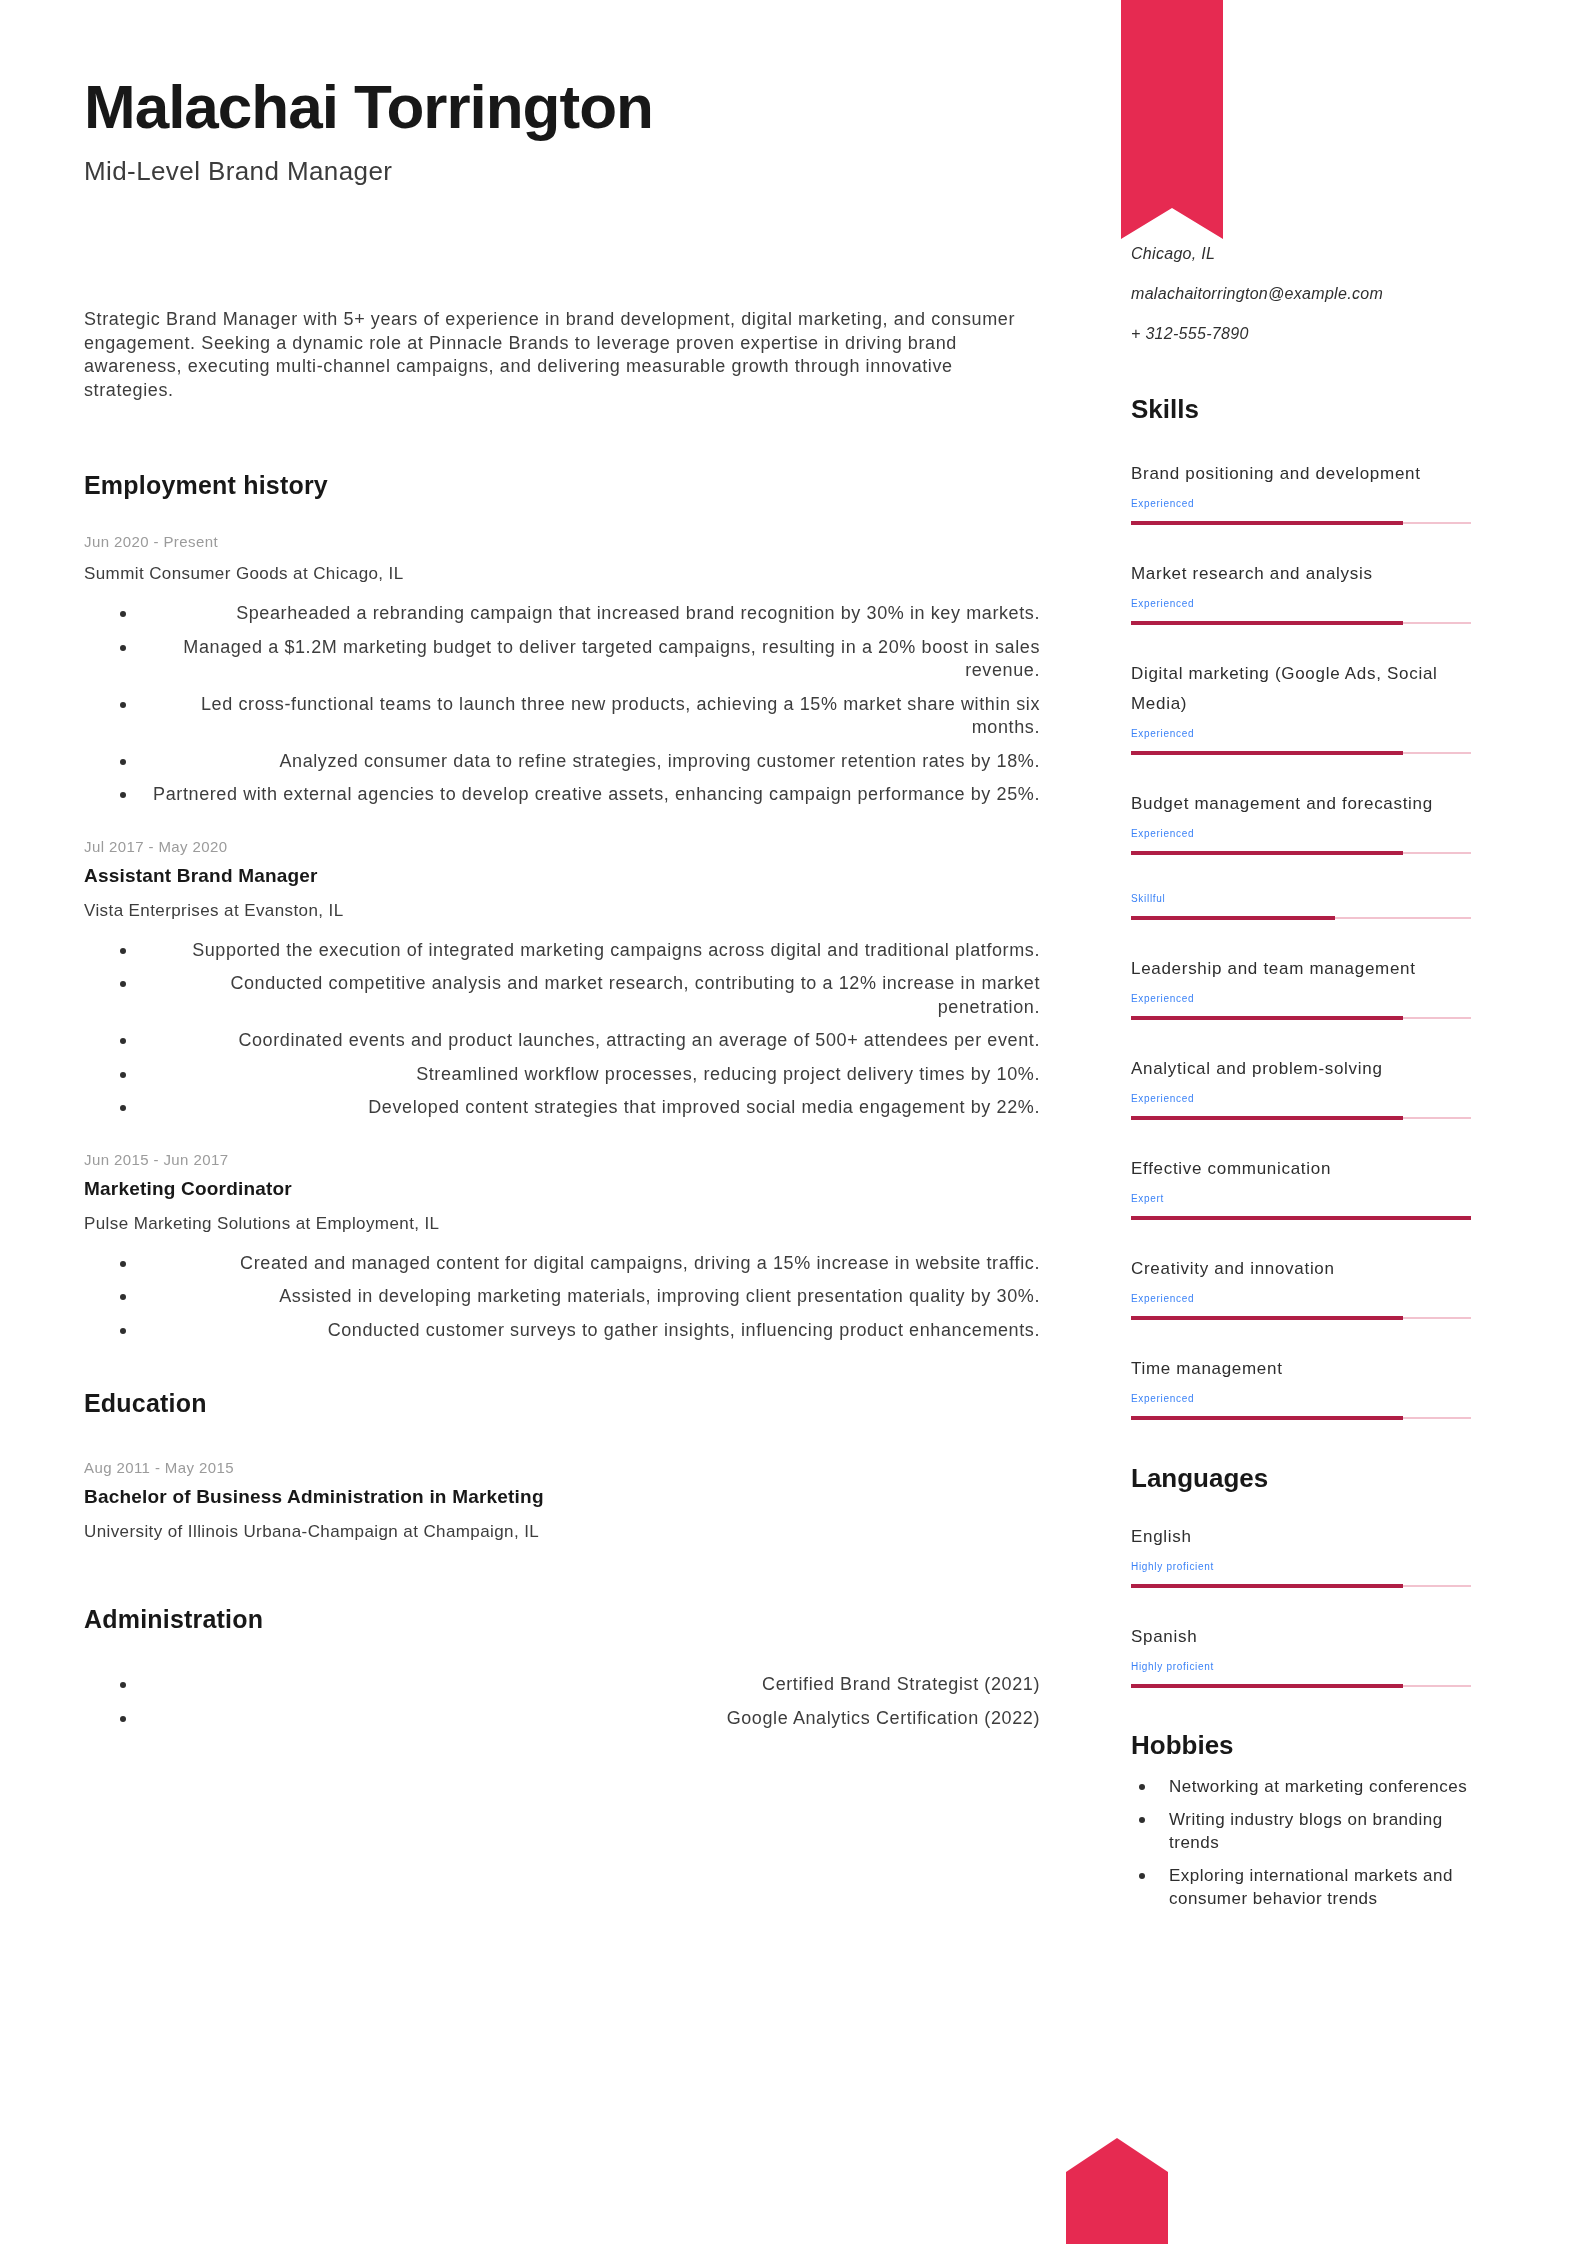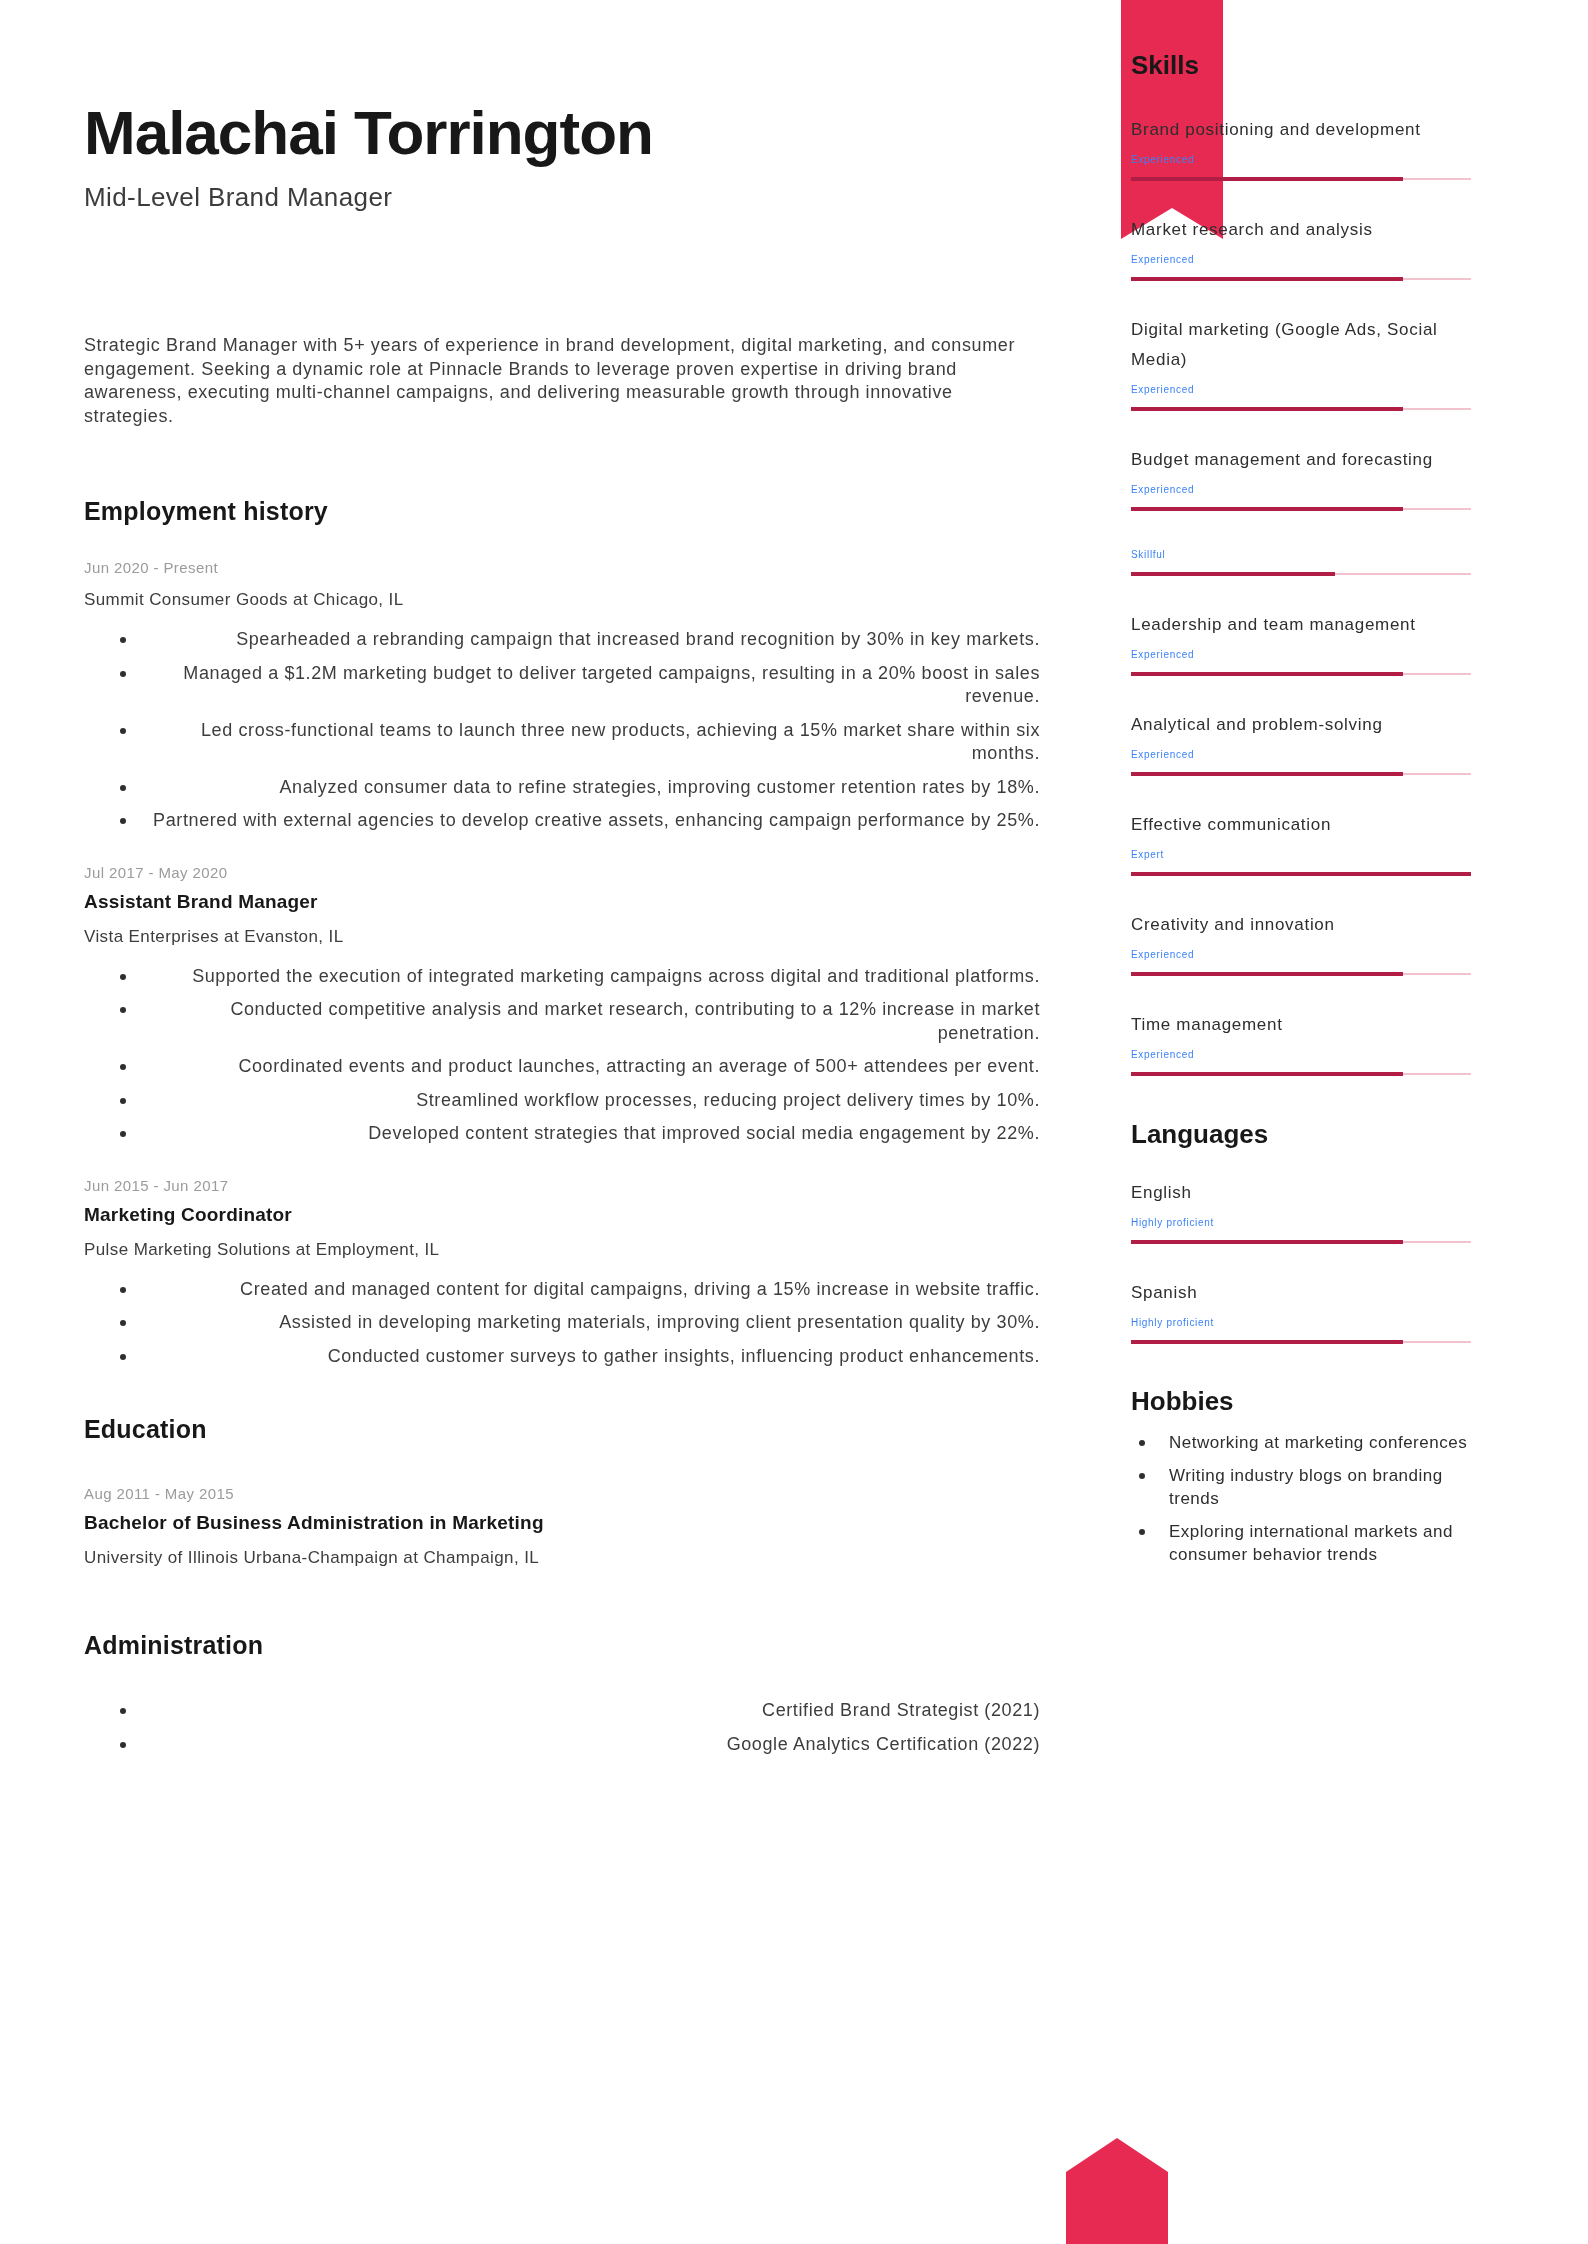--- a/index.html
+++ b/index.html
@@ -30,21 +30,21 @@
   .ribbon-bottom{
     position:absolute;left:1066px;bottom:0;width:102px;height:106px;
     background:var(--accent);
     clip-path:polygon(50% 0,100% 32%,100% 100%,0 100%,0 32%);
   }
   
   .col-main{position:absolute;left:84px;top:0;width:956px}
   .col-side{position:absolute;left:1131px;top:0;width:340px}
 
   
-  .name{margin-top:98px;font-size:62px;line-height:70px;font-weight:bold;letter-spacing:-1px;color:var(--ink)}
+  .name{margin-top:72px;font-size:62px;line-height:70px;font-weight:bold;letter-spacing:-1px;color:var(--ink)}
   .job-title-header{margin-top:12px;font-size:26px;line-height:34px;color:#3c3c3c;letter-spacing:.4px}
 
   
   .summary{margin-top:120px;font-size:18px;line-height:23.5px;letter-spacing:.6px;color:var(--body)}
 
   .section-heading{font-size:25px;line-height:36px;font-weight:bold;color:var(--ink);letter-spacing:.2px}
   .employment-heading{margin-top:65px}
   .education-heading{margin-top:43px}
   .certifications-heading{margin-top:57px}
 
@@ -154,20 +154,25 @@
       </div>
 
     <h2 class="section-heading certifications-heading">Administration</h2>
     <ul class="bullet-list cert-list" id="cert-container">
         <li><span class="dot"></span><span class="txt">Certified Brand Strategist (2021)</span></li>
         <li><span class="dot"></span><span class="txt">Google Analytics Certification (2022)</span></li>
       </ul>
   </div>
 
   <div class="col-side">
+    <div class="contact">
+      <div>Chicago, IL</div>
+      <div>malachaitorrington@example.com</div>
+      <div>+ 312-555-7890</div>
+    </div>
 
     <h2 class="side-heading skills-heading">Skills</h2>
     <div class="skills-list" id="skills-container">
         <div class="skill">
     <div class="skill-name">Brand positioning and development</div>
     <div class="skill-level">Experienced</div>
     <div class="bar">
       <div class="bar-track"></div>
       <div class="bar-fill" style="width: 80%;"></div>
     </div>

